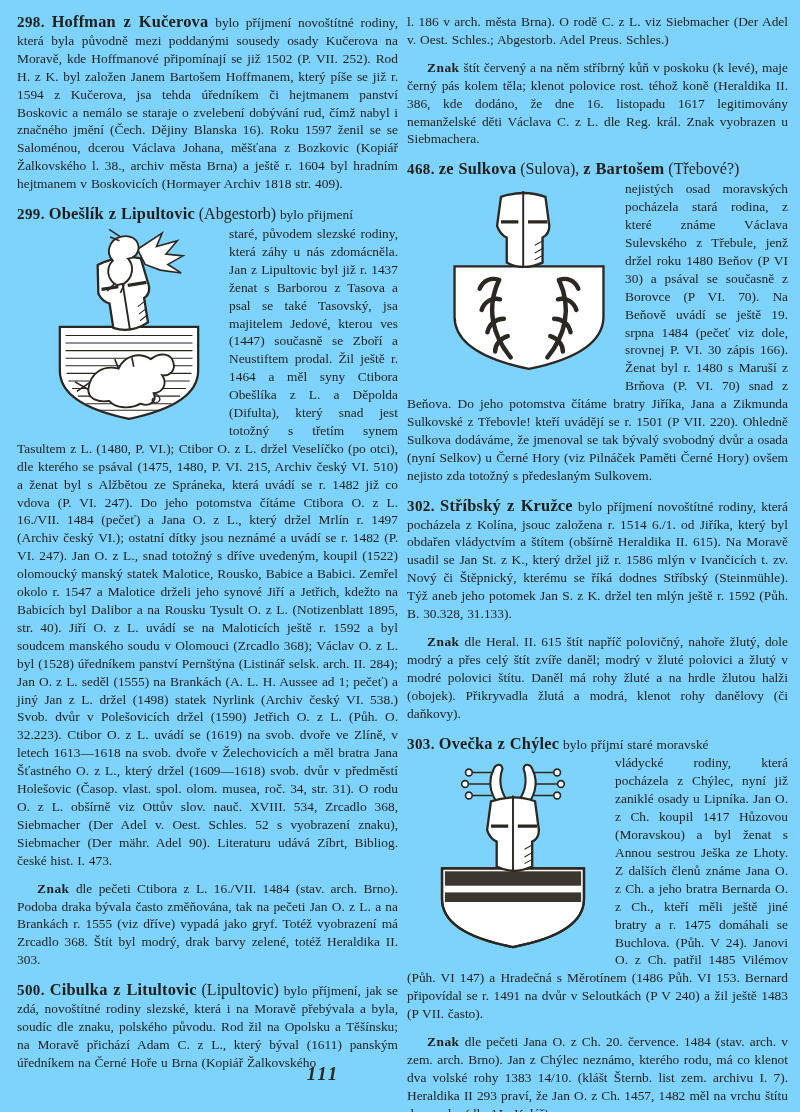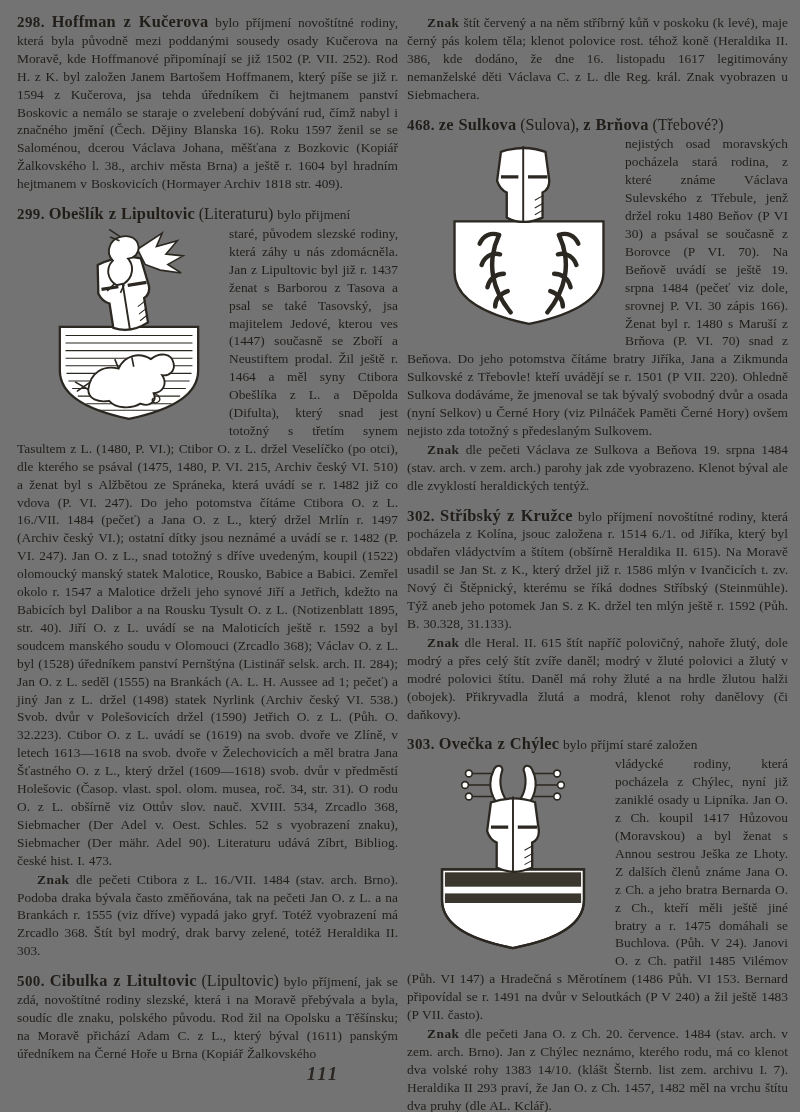--- a/index.html
+++ b/index.html
@@ -1,29 +1,29 @@
 <!DOCTYPE html>
 <html><head>
 <meta charset="utf-8">
 <style>
   html,body{margin:0;padding:0;background:#dddbd5;}
   .page{
     position:relative;width:800px;height:1112px;margin:0 auto;
-    background:#737373;color:#211e1a;overflow:hidden;
+    background:#7dd3fc;color:#211e1a;overflow:hidden;
     font-family:"Liberation Serif","DejaVu Serif",serif;
   }
   .cols{display:flex;gap:9px;padding:13px 12px 0 17px;}
   .col{width:381px;font-size:13.4px;line-height:17.9px;text-align:justify;word-spacing:.5px;}
   p{margin:0;}
   .entry{margin-top:12px;clear:left;}
   .e-num{font-weight:700;font-size:15px;letter-spacing:.4px;}
   .e-name{font-weight:700;font-size:16.4px;letter-spacing:.2px;}
   .e-note{font-size:16px;}
   .first{margin-bottom:1px;}
-  .znak{text-indent:20px;margin-top:1px;clear:left;}
+  .znak{text-indent:20px;margin-top:10px;clear:left;}
   .zl{font-weight:700;letter-spacing:.5px;}
   .coa{float:left;}
   .coa svg{display:block;}
   .coa-299{margin:3px 10px 3px 22px;}
   .coa-301{margin:3px 8px 3px 34px;}
   .coa-303{margin:3px 8px 3px 12px;}
   .folio{
     position:absolute;left:288px;bottom:27px;width:70px;text-align:center;
     font-style:italic;font-size:19px;font-weight:700;letter-spacing:2px;color:#2a2722;
   }
@@ -39,21 +39,21 @@
 
       <section class="entry" style="margin-top:0">
         <p class="first"><span class="e-num">298.</span>
           <span class="e-name">Hoffman z Kučerova</span>
           <span>bylo příjmení novoštítné rodiny, která byla původně mezi poddanými sousedy osady Kučerova na Moravě, kde Hoffmanové připomínají se již 1502 (P. VII. 252). Rod H. z K. byl založen Janem Bartošem Hoffmanem, který píše se již r. 1594 z Kučerova, jsa tehda úředníkem či hejtmanem panství Boskovic a nemálo se staraje o zvelebení dobývání rud, čímž nabyl i značného jmění (Čech. Dějiny Blanska 16). Roku 1597 ženil se se Saloménou, dcerou Václava Johana, měšťana z Bozkovic (Kopiář Žalkovského l. 38., archiv města Brna) a ještě r. 1604 byl hradním hejtmanem v Boskovicích (Hormayer Archiv 1818 str. 409).</span></p>
       </section>
 
       <section class="entry">
         <p class="first"><span class="e-num">299.</span>
           <span class="e-name">Obešlík z Lipultovic</span>
-          <span class="e-note">(Literaturu)</span>
+          <span class="e-note">(Abgestorb)</span>
           <span>bylo přijmení</span></p>
 
         <div class="coa coa-299">
           <svg width="180" height="196" viewBox="0 0 190 206">
             <g>
               <path d="M22 104 H168 V150 Q168 186 95 201 Q22 186 22 150 Z" fill="#fff" class="ink" stroke-width="2.4"></path>
               <path d="M28 113H162M28 121H162M28 129H162M28 137H162M28 145H162M29 153H161M31 161H159M35 169H155M41 177H149M50 185H140M63 192H127" fill="none" class="ink" stroke-width="1.1"></path>
             </g>
             <g>
               <path d="M52 170 C54 152 68 144 84 148 C90 134 106 130 118 138 C128 130 140 132 142 142 C144 150 138 156 130 155 C136 164 131 173 121 174 C125 182 117 189 107 185 C97 191 81 190 74 182 C62 184 52 180 52 170 Z" fill="#fff" class="ink" stroke-width="2"></path>
@@ -81,28 +81,29 @@
       <section class="entry">
         <p class="first"><span class="e-num">500.</span>
           <span class="e-name">Cibulka z Litultovic</span>
           <span class="e-note">(Lipultovic)</span>
           <span>bylo příjmení, jak se zdá, novoštítné rodiny slezské, která i na Moravě přebývala a byla, soudíc dle znaku, polského původu. Rod žil na Opolsku a Těšínsku; na Moravě přichází Adam C. z L., který býval (1611) panským úředníkem na Černé Hoře u Brna (Kopiář Žalkovského</span></p>
       </section>
     </div>
 
     <div class="col">
 
+      <p>l. 186 v arch. města Brna). O rodě C. z L. viz Siebmacher (Der Adel v. Oest. Schles.; Abgestorb. Adel Preus. Schles.)</p>
       <p class="znak"><span class="zl">Znak</span>
         <span>štít červený a na něm stříbrný kůň v poskoku (k levé), maje černý pás kolem těla; klenot polovice rost. téhož koně (Heraldika II. 386, kde dodáno, že dne 16. listopadu 1617 legitimovány nemanželské děti Václava C. z L. dle Reg. král. Znak vyobrazen u Siebmachera.</span></p>
 
       <section class="entry">
         <p class="first"><span class="e-num">468.</span>
           <span class="e-name">ze Sulkova</span>
           <span class="e-note">(Sulova),</span>
-          <span class="e-name">z Brňova</span>
+          <span class="e-name">z Bartošem</span>
           <span class="e-note">(Třebové?)</span></p>
 
         <div class="coa coa-301">
           <svg width="176" height="194" viewBox="0 0 182 200">
             <path d="M14 86 H168 V138 Q168 176 91 192 Q14 176 14 138 Z" fill="#fff" class="ink" stroke-width="2.4"></path>
             <g fill="none" class="ink" stroke-width="4.6" stroke-linecap="round">
               <path d="M72 180 C54 158 46 130 60 100"></path>
               <path d="M60 100 C52 97 44 100 40 109"></path>
               <path d="M61 120 C53 118 45 122 42 131"></path>
               <path d="M65 140 C57 140 50 145 48 154"></path>
@@ -117,36 +118,34 @@
             </g>
             <g transform="translate(-6,-20)">
               <path d="M68 34 Q92 26 114 34 L118 64 Q118 73 111 76 L111 102 Q91 111 74 102 L74 76 Q67 73 64 64 Z" fill="#fff" class="ink" stroke-width="2.4"></path>
               <path d="M91 28 V106" fill="none" class="ink" stroke-width="2"></path>
               <path d="M68 60 H86 M96 60 H116" fill="none" class="ink" stroke-width="3.4"></path>
               <path d="M103 84 l9 -5 M103 92 l9 -5 M103 99 l9 -5" fill="none" class="ink" stroke-width="1.1"></path>
             </g>
           </svg>
         </div>
         <p class="cont">nejistých osad moravských pocházela stará rodina, z které známe Václava Sulevského z Třebule, jenž držel roku 1480 Beňov (P VI 30) a psával se současně z Borovce (P VI. 70). Na Beňově uvádí se ještě 19. srpna 1484 (pečeť viz dole, srovnej P. VI. 30 zápis 166). Ženat byl r. 1480 s Maruší z Brňova (P. VI. 70) snad z Beňova. Do jeho potomstva čítáme bratry Jiříka, Jana a Zikmunda Sulkovské z Třebovle! kteří uvádějí se r. 1501 (P VII. 220). Ohledně Sulkova dodáváme, že jmenoval se tak bývalý svobodný dvůr a osada (nyní Selkov) u Černé Hory (viz Pilnáček Paměti Černé Hory) ovšem nejisto zda totožný s předeslaným Sulkovem.</p>
-        <p class="znak"><span class="zl">Znak</span>
-          <span>dle pečeti Václava ze Sulkova a Beňova 19. srpna 1484 (stav. arch. v zem. arch.) parohy jak zde vyobrazeno. Klenot býval ale dle zvyklostí heraldických tentýž.</span></p>
       </section>
 
       <section class="entry">
         <p class="first"><span class="e-num">302.</span>
           <span class="e-name">Stříbský z Kružce</span>
           <span>bylo příjmení novoštítné rodiny, která pocházela z Kolína, jsouc založena r. 1514 6./1. od Jiříka, který byl obdařen vládyctvím a štítem (obšírně Heraldika II. 615). Na Moravě usadil se Jan St. z K., který držel již r. 1586 mlýn v Ivančicích t. zv. Nový či Štěpnický, kterému se říká dodnes Stříbský (Steinmühle). Týž aneb jeho potomek Jan S. z K. držel ten mlýn ještě r. 1592 (Půh. B. 30.328, 31.133).</span></p>
         <p class="znak"><span class="zl">Znak</span>
           <span>dle Heral. II. 615 štít napříč polovičný, nahoře žlutý, dole modrý a přes celý štít zvíře daněl; modrý v žluté polovici a žlutý v modré polovici štítu. Daněl má rohy žluté a na hrdle žlutou halži (obojek). Přikryvadla žlutá a modrá, klenot rohy danělovy (či daňkovy).</span></p>
       </section>
 
       <section class="entry">
         <p class="first"><span class="e-num">303.</span>
           <span class="e-name">Ovečka z Chýlec</span>
-          <span>bylo příjmí staré založen</span></p>
+          <span>bylo příjmí staré moravské</span></p>
 
         <div class="coa coa-303">
           <svg width="188" height="196" viewBox="0 0 196 204">
             <path d="M24 116 H172 V148 Q172 184 98 198 Q24 184 24 148 Z" fill="#fff" class="ink" stroke-width="2.4"></path>
             <rect x="27" y="119" width="142" height="15" fill="#3b372f"></rect>
             <rect x="27" y="141" width="142" height="10" fill="#3b372f"></rect>
             <path d="M24 116 H172 V148 Q172 184 98 198 Q24 184 24 148 Z" fill="none" class="ink" stroke-width="2.4"></path>
             <g>
               <path d="M76 16 H56 M74 28 H52 M76 40 H56" fill="none" class="ink" stroke-width="1.7"></path>
               <circle cx="52" cy="16" r="3.5" fill="#fff" class="ink" stroke-width="1.7"></circle>

